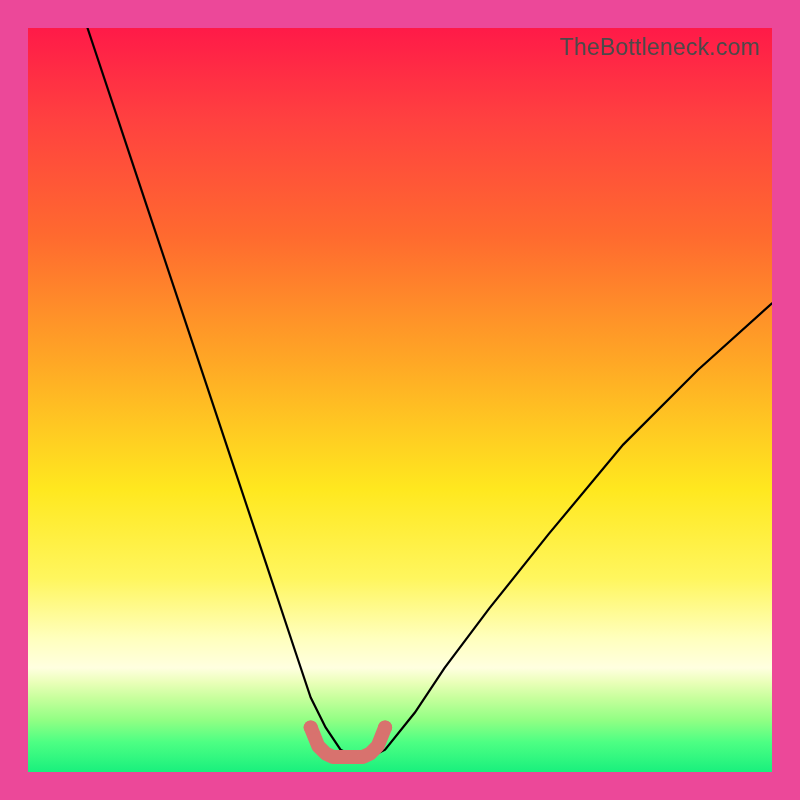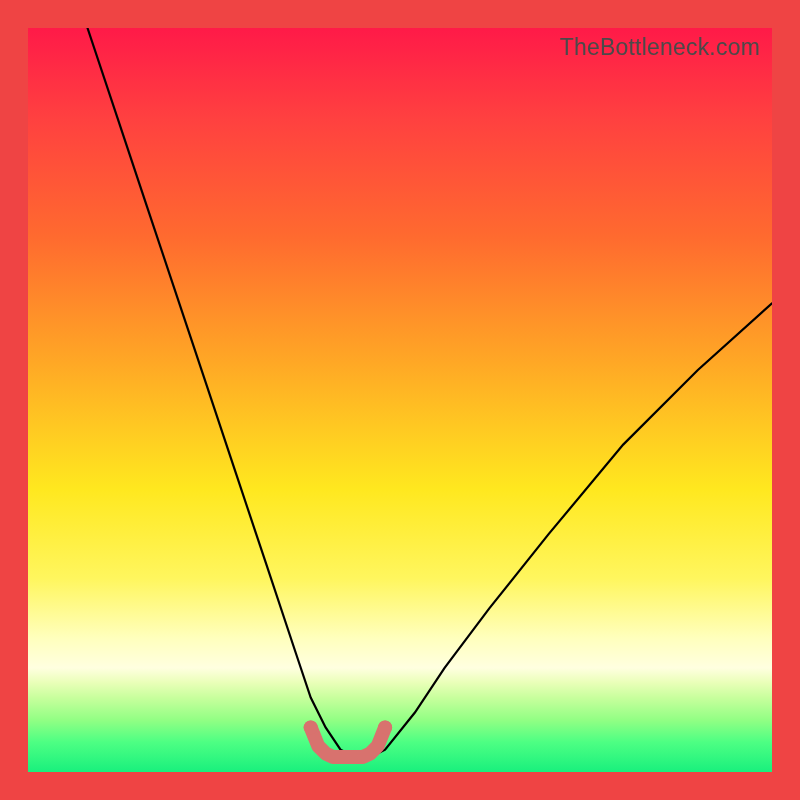--- a/index.html
+++ b/index.html
@@ -8,21 +8,21 @@
     width: 800px;
     height: 800px;
     overflow: hidden;
     background: #000;
     font-family: Arial, Helvetica, sans-serif;
   }
   .frame {
     position: relative;
     width: 800px;
     height: 800px;
-    background: #ef4444;
+    background: #ec4899;
   }
   .plot {
     position: absolute;
     left: 28px;
     top: 28px;
     width: 744px;
     height: 744px;
     background: linear-gradient(
       to bottom,
       #ff1a48 0%,

